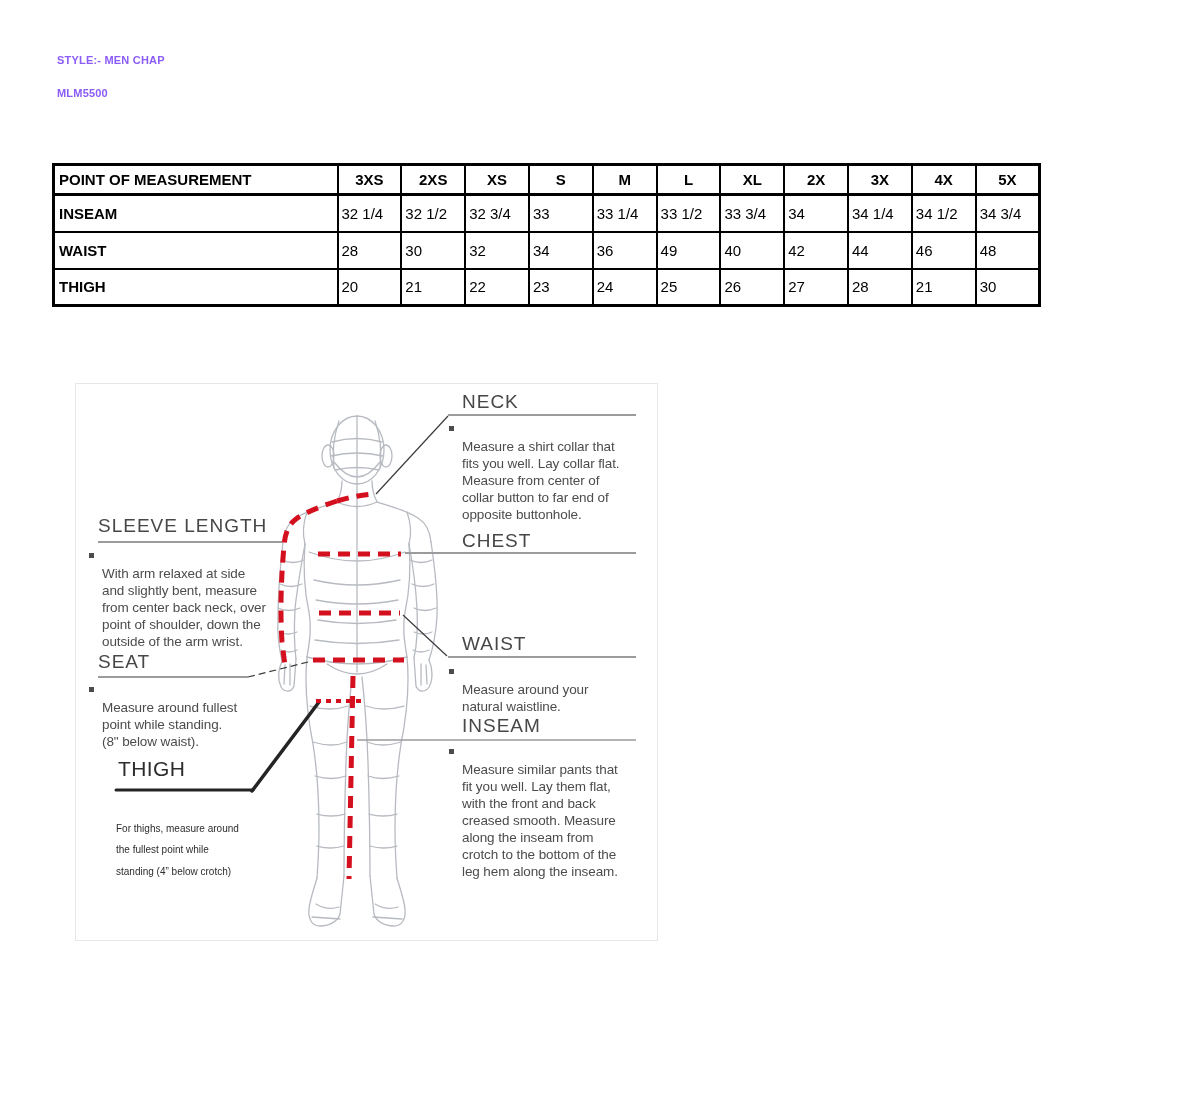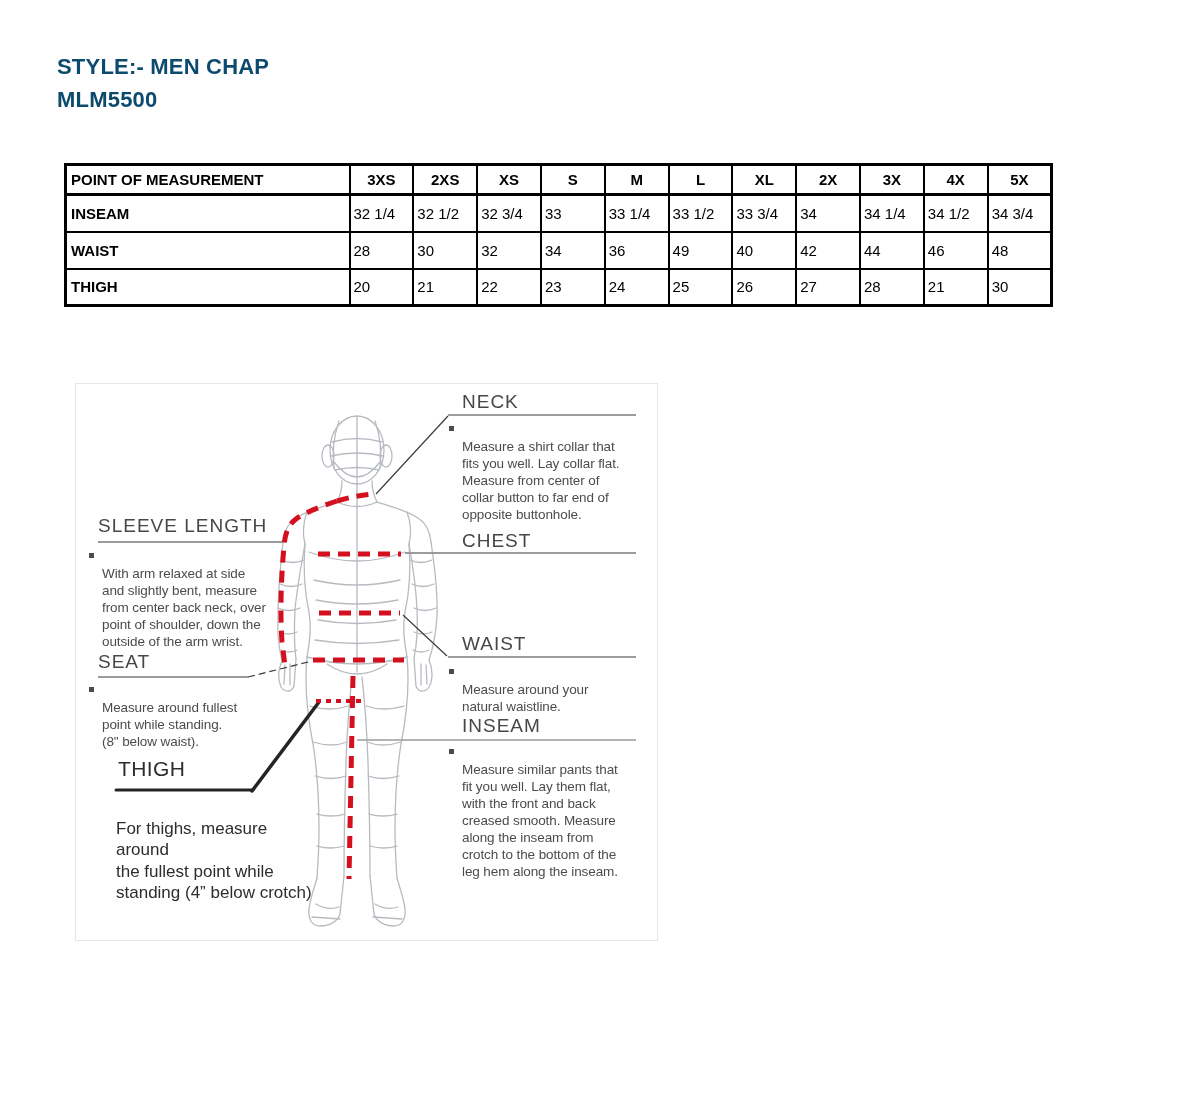--- a/index.html
+++ b/index.html
@@ -1,44 +1,44 @@
 <!DOCTYPE html>
 <html><head>
 <meta charset="utf-8">
 <style>
   * { margin:0; padding:0; box-sizing:border-box; }
   html,body { background:#fff; }
   body { font-family:"Liberation Sans", sans-serif; color:#000; }
   #page { position:relative; width:1200px; height:1104px; background:#fff; overflow:hidden; }
 
   
-  .title-line { position:absolute; left:57px; font-size:22px; font-weight:bold; color:#0c4a6e; letter-spacing:0.2px; }
+  .title-line { position:absolute; left:57px; font-size:11px; font-weight:bold; color:#8b5cf6; letter-spacing:0.2px; }
   #title1 { top:54px; }
   #title2 { top:87px; }
 
   
-  #size-table { position:absolute; left:64px; top:163px; width:989px; border-collapse:collapse; table-layout:fixed; background:#fff; }
+  #size-table { position:absolute; left:52px; top:163px; width:989px; border-collapse:collapse; table-layout:fixed; background:#fff; }
   #size-table, #size-table th, #size-table td { border:2px solid #000; }
   #size-table { border-width:3px; }
   #size-table thead th { height:30px; font-size:15px; font-weight:bold; text-align:center; vertical-align:middle; border-bottom-width:3px; }
   #size-table thead th.pom { width:284px; text-align:left; padding-left:4px; }
   #size-table tbody td { height:37px; font-size:15px; font-weight:normal; text-align:left; vertical-align:middle; padding-left:3px; }
   #size-table tbody td.rowlabel { font-weight:bold; padding-left:4px; }
 
   
   #note-line { position:absolute; left:57px; top:344px; width:960px; font-size:15.5px; font-weight:bold; color:#111; }
 
   
   #diagram { position:absolute; left:75px; top:383px; width:583px; height:558px; border:1px solid #e6e6e8; background:#fff; }
   #diagram svg { position:absolute; left:0; top:0; }
   .dlabel { position:absolute; font-size:19px; color:#474747; letter-spacing:1px; white-space:nowrap; }
   .dlabel.dark { color:#2d2d2d; font-size:21px; letter-spacing:0.4px; }
   .desc { position:absolute; padding-left:13px; font-size:13.5px; line-height:17px; color:#4c4c4c; white-space:pre-line; letter-spacing:-0.1px; }
   .desc .bullet { position:absolute; left:0; top:5px; width:5px; height:5px; background:#4c4c4c; display:inline-block; }
-  .desc.dark { color:#2d2d2d; font-size:17px; line-height:21.5px; padding-left:0; letter-spacing:0; }
+  .desc.dark { color:#2d2d2d; font-size:10px; line-height:21.5px; padding-left:0; letter-spacing:0; }
 </style>
 </head>
 <body>
 
 <div id="page">
 
   <div id="title1" class="title-line">STYLE:- MEN CHAP</div>
   <div id="title2" class="title-line">MLM5500</div>
 
   <table id="size-table">

